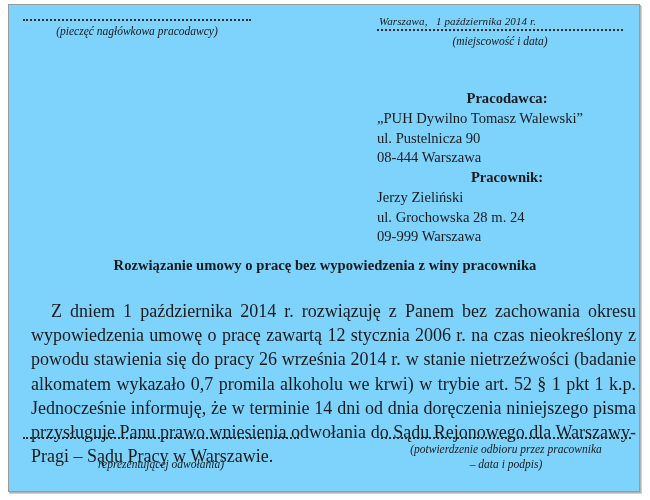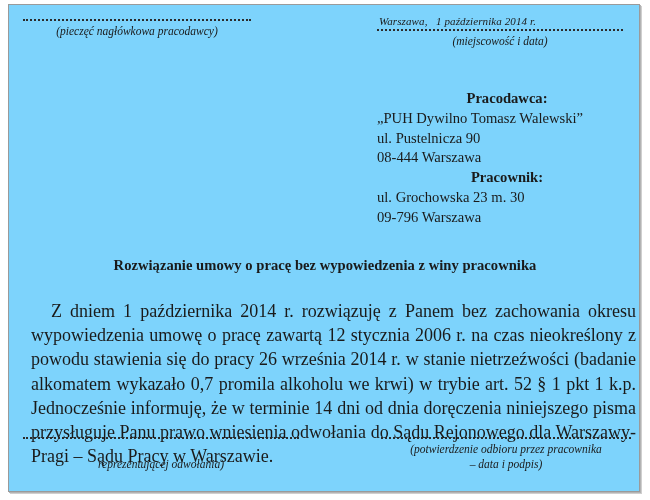--- a/index.html
+++ b/index.html
@@ -157,22 +157,23 @@
 
   </div>
 
   <div class="addresses">
     <div class="line role">Pracodawca:</div>
     <div class="line">„PUH Dywilno Tomasz Walewski”</div>
     <div class="line">ul. Pustelnicza 90</div>
     <div class="line">08-444 Warszawa</div>
 
     <div class="line role">Pracownik:</div>
-    <div class="line">ul. Grochowska 23 m. 30</div>
-    <div class="line">09-796 Warszawa</div>
+    <div class="line">Jerzy Zieliński</div>
+    <div class="line">ul. Grochowska 28 m. 24</div>
+    <div class="line">09-999 Warszawa</div>
   </div>
 
   <div class="doc-title">Rozwiązanie umowy o pracę bez wypowiedzenia z winy pracownika</div>
 
   <div class="body-text">
     <p>Z dniem 1 października 2014 r. rozwiązuję z Panem bez zachowania okresu wypowiedzenia umowę o pracę zawartą 12 stycznia 2006 r. na czas nieokreślony z powodu stawienia się do pracy 26 września 2014 r. w stanie nietrzeźwości (badanie alkomatem wykazało 0,7 promila alkoholu we krwi) w trybie art. 52 § 1 pkt 1 k.p. Jednocześnie informuję, że w terminie 14 dni od dnia doręczenia niniejszego pisma przysługuje Panu prawo wniesienia odwołania do Sądu Rejonowego dla Warszawy-Pragi – Sądu Pracy w Warszawie.</p>
   </div>
 
   <div class="sign-row">
 

